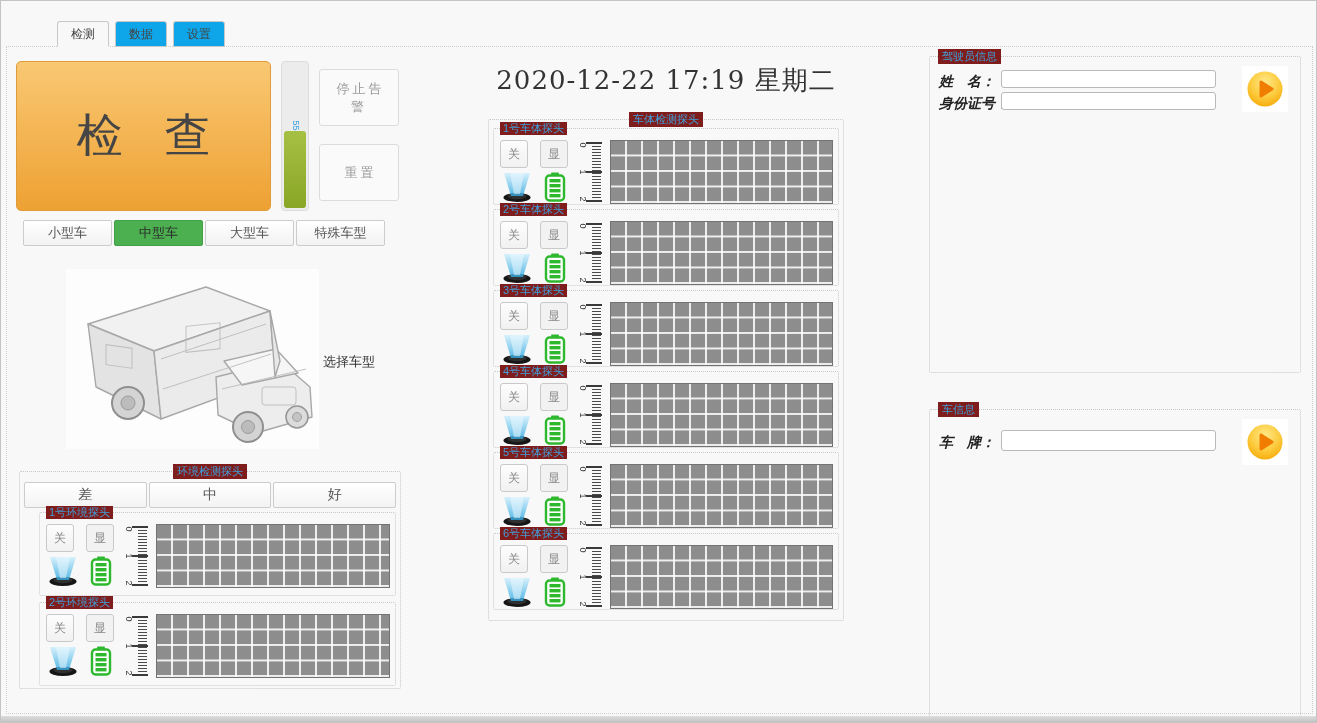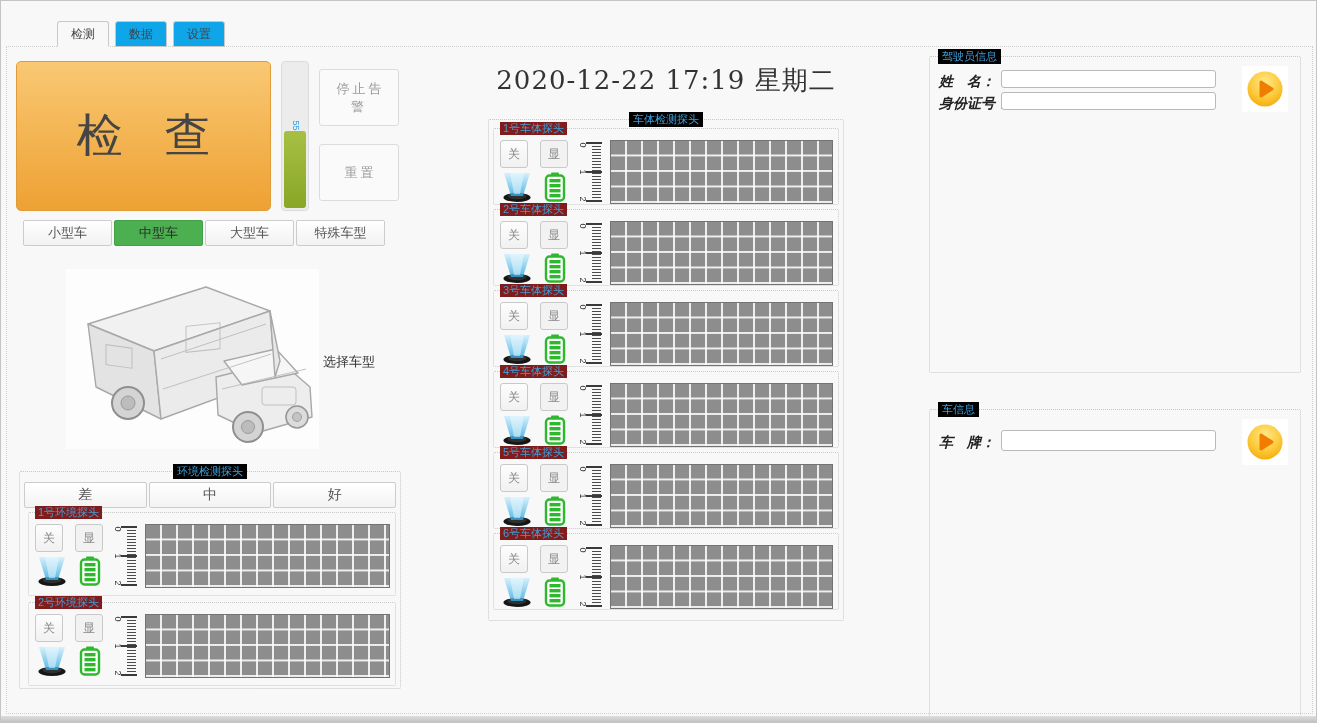--- a/index.html
+++ b/index.html
@@ -24,27 +24,27 @@
   .vprogress-label{position:absolute;left:50%;bottom:54%;transform:translateX(-50%) rotate(90deg);font-size:9px;color:#2f9ee3;line-height:9px;}
   .side-btn{position:absolute;left:318px;width:80px;height:57px;background:#fafafa;border:1px solid #dcdcdc;border-radius:3px;color:#9a9a9a;font-size:13px;letter-spacing:3px;display:flex;align-items:center;justify-content:center;text-indent:3px;}
   .stop-btn{top:68px}.reset-btn{top:143px}
   .vtypes{position:absolute;left:22px;top:219px;width:362px;height:26px;display:flex;gap:2px;}
   .vt-btn{flex:1;background:linear-gradient(#ffffff,#f2f2f2);border:1px solid #cccccc;border-radius:2px;font-size:13px;color:#555;display:flex;align-items:center;justify-content:center;}
   .vt-btn.selected{background:#4cb050;border-color:#43a047;color:#2c2c2c;}
   .ambulance{position:absolute;left:65px;top:268px;width:253px;height:180px;background:#fdfdfd;}
   .select-hint{position:absolute;left:322px;top:352px;font-size:13px;color:#333;}
   
   .groupbox{position:absolute;border:1px dotted #c6c6c6;border-radius:2px;box-sizing:border-box;}
-  .legend{position:absolute;top:-8px;background:#000000;color:#3f9fd8;font-size:11px;line-height:15px;padding:0 4px;white-space:nowrap;}
+  .legend{position:absolute;top:-8px;background:#7f1d1d;color:#3f9fd8;font-size:11px;line-height:15px;padding:0 4px;white-space:nowrap;}
   .legend.center{left:50%;transform:translateX(-50%);}
   .legend.left{left:8px;}
   .env-group{left:18px;top:470px;width:382px;height:218px;}
   .quality-row{position:absolute;left:4px;right:4px;top:10px;height:26px;display:flex;gap:2px;}
   .q-btn{flex:1;background:linear-gradient(#ffffff,#f3f3f3);border:1px solid #cccccc;border-radius:2px;font-size:14px;color:#555;display:flex;align-items:center;justify-content:center;}
-  .env-probes{position:absolute;left:6px;right:2px;top:40px;}
+  .env-probes{position:absolute;left:17px;right:2px;top:40px;}
   .body-group{left:487px;top:118px;width:356px;height:502px;}
   .body-probes{position:absolute;left:2px;right:2px;top:8px;}
   
   .probe-box{position:relative;border:1px dotted #c9c9c9;border-radius:2px;box-sizing:border-box;padding:11px 5px 4px 6px;}
   .env-probes .probe-box{height:84px;margin:0 2px 6px;}
   .body-probes .probe-box{height:77px;margin:0 2px 4px;}
   .probe-legend{position:absolute;top:-7px;left:6px;background:#7f1d1d;color:#3f9fd8;font-size:11px;line-height:13px;padding:0 3px;white-space:nowrap;}
   .probe-body{display:flex;align-items:flex-start;gap:6px;height:100%;box-sizing:border-box;}
   .probe-controls{flex:0 0 72px;}
   .pc-row{display:flex;gap:12px;}

